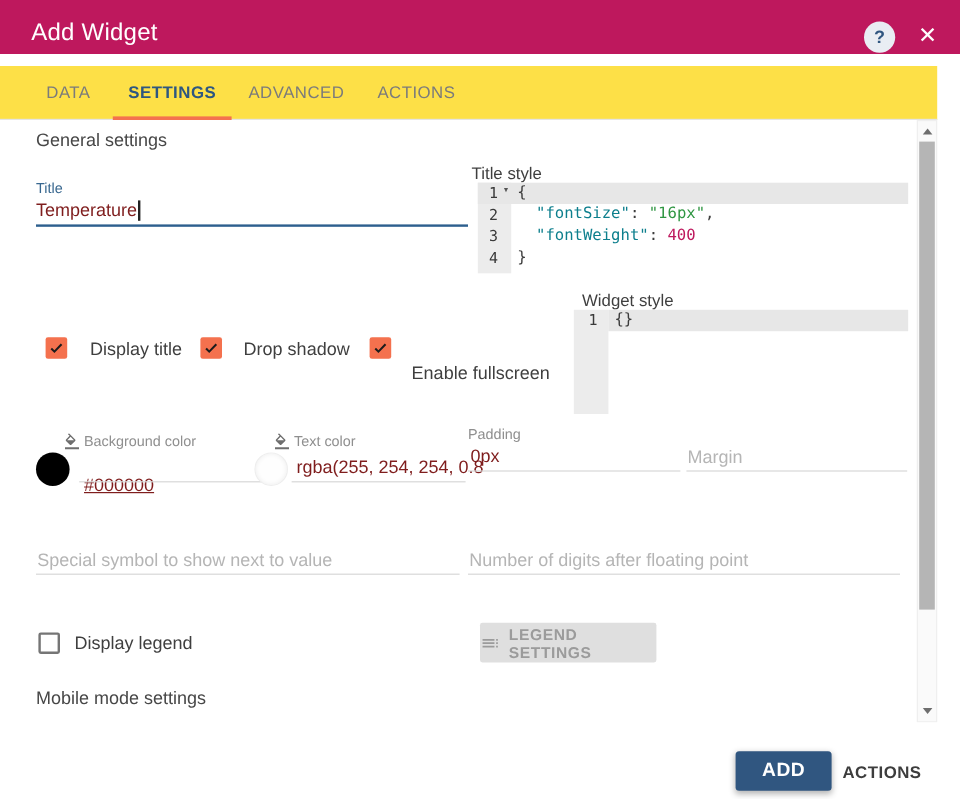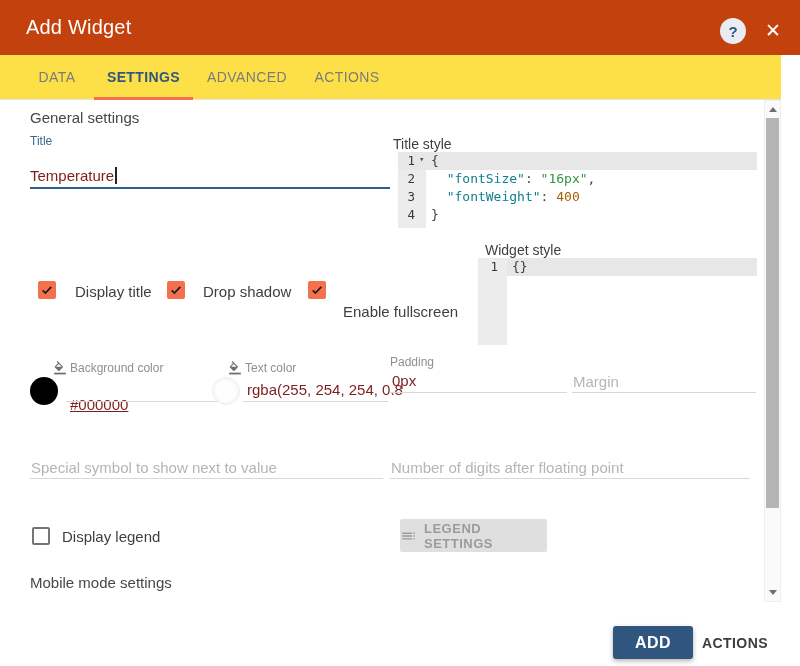--- a/index.html
+++ b/index.html
@@ -2,21 +2,21 @@
 <html><head>
 <meta charset="utf-8">
 <style>
   html,body{margin:0;padding:0;background:#fff;}
   *{box-sizing:border-box;}
   #app{position:relative;width:800px;height:666px;background:#fff;overflow:hidden;
        font-family:"Liberation Sans",sans-serif;color:#3a3a3a;}
   .abs{position:absolute;}
 
   
-  .hdr{left:0;top:0;width:800px;height:55px;background:#c2410c;}
+  .hdr{left:0;top:0;width:800px;height:45px;background:#be185d;}
   .hdr-title{left:26px;top:16px;font-size:20px;color:#fff;font-weight:500;letter-spacing:.2px;}
   .help-circle{left:720px;top:18px;width:26px;height:26px;border-radius:50%;background:#e9edf3;
                display:flex;align-items:center;justify-content:center;cursor:pointer;}
   .help-q{color:#305680;font-weight:bold;font-size:15px;}
   .close-x{left:760px;top:17px;width:26px;height:26px;color:#fff;font-size:19px;
            display:flex;align-items:center;justify-content:center;cursor:pointer;}
 
   
   .tabbar{left:0;top:55px;width:781px;height:45px;background:#fde047;border-bottom:1px solid #e4e4e4;}
   .tab{position:absolute;top:0;height:44px;display:flex;align-items:center;justify-content:center;
@@ -35,21 +35,21 @@
   .cursor{display:inline-block;width:1.5px;height:17px;background:#222;vertical-align:text-bottom;margin-left:1px;}
 
   
   .editor{background:#fff;overflow:hidden;font-family:"DejaVu Sans Mono",monospace;font-size:13px;}
   .gutter{position:absolute;top:0;bottom:0;background:#ececec;color:#7a7a7a;}
   .code-line{position:absolute;white-space:pre;line-height:18px;height:18px;}
   .gut-num{position:absolute;text-align:right;line-height:18px;height:18px;font-size:12.5px;}
   .active-line{position:absolute;background:#e7e7e7;height:18px;}
   .tok-key{color:#0d7f8d;}
   .tok-str{color:#2f9642;}
-  .tok-num{color:#a16207;}
+  .tok-num{color:#be185d;}
   .tok-plain{color:#3c3c3c;}
   .fold{font-size:9px;color:#555;margin-left:3px;}
   .ed-label{font-size:14px;color:#3f3f3f;}
 
   
   .cb-box{width:18px;height:18px;border-radius:2px;display:flex;align-items:center;justify-content:center;cursor:pointer;}
   .cb-box.checked{background:#f4714e;}
   .cb-box.unchecked{background:#fff;border:2px solid #757575;}
   .cb-label{font-size:15px;color:#3f3f3f;}
 
@@ -92,21 +92,21 @@
     <div class="tab active" style="left:94px;width:99px;">SETTINGS</div>
     <div class="tab" style="left:193px;width:108px;">ADVANCED</div>
     <div class="tab" style="left:301px;width:92px;">ACTIONS</div>
     <div class="inkbar"></div>
   </div>
 
   <div class="abs" style="left:0;top:100px;width:764px;height:502px;">
 
     <div class="abs sec-head" style="left:30px;top:9px;">General settings</div>
 
-    <div class="abs f-label focused" style="left:30px;top:34px;">Title</div>
+    <div class="abs f-label focused" style="left:30px;top:50px;">Title</div>
     <div class="abs f-value" style="left:30px;top:67px;"><span>Temperature</span><span class="cursor"></span></div>
     <div class="abs u-line focused" style="left:30px;top:87px;width:360px;"></div>
 
     <div class="abs ed-label" style="left:393px;top:36px;">Title style</div>
     <div class="abs editor" style="left:398px;top:52px;width:359px;height:76px;">
       <div class="gutter" style="left:0;width:28px;"></div>
       <div class="active-line" style="left:0;top:0;width:359px;"></div>
       <div class="gut-num" style="left:0;top:0;width:17px;">1</div>
       <div class="abs fold" style="left:18px;top:2px;">▾</div>
       <div class="gut-num" style="left:0;top:18px;width:17px;">2</div>

